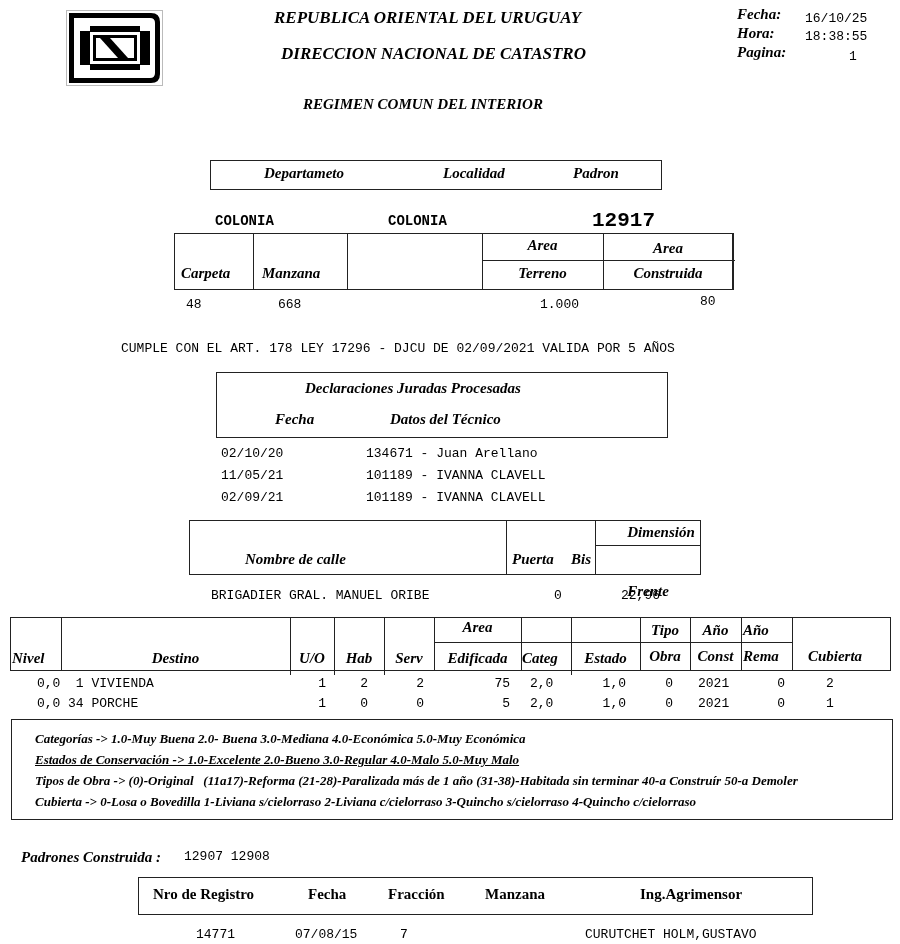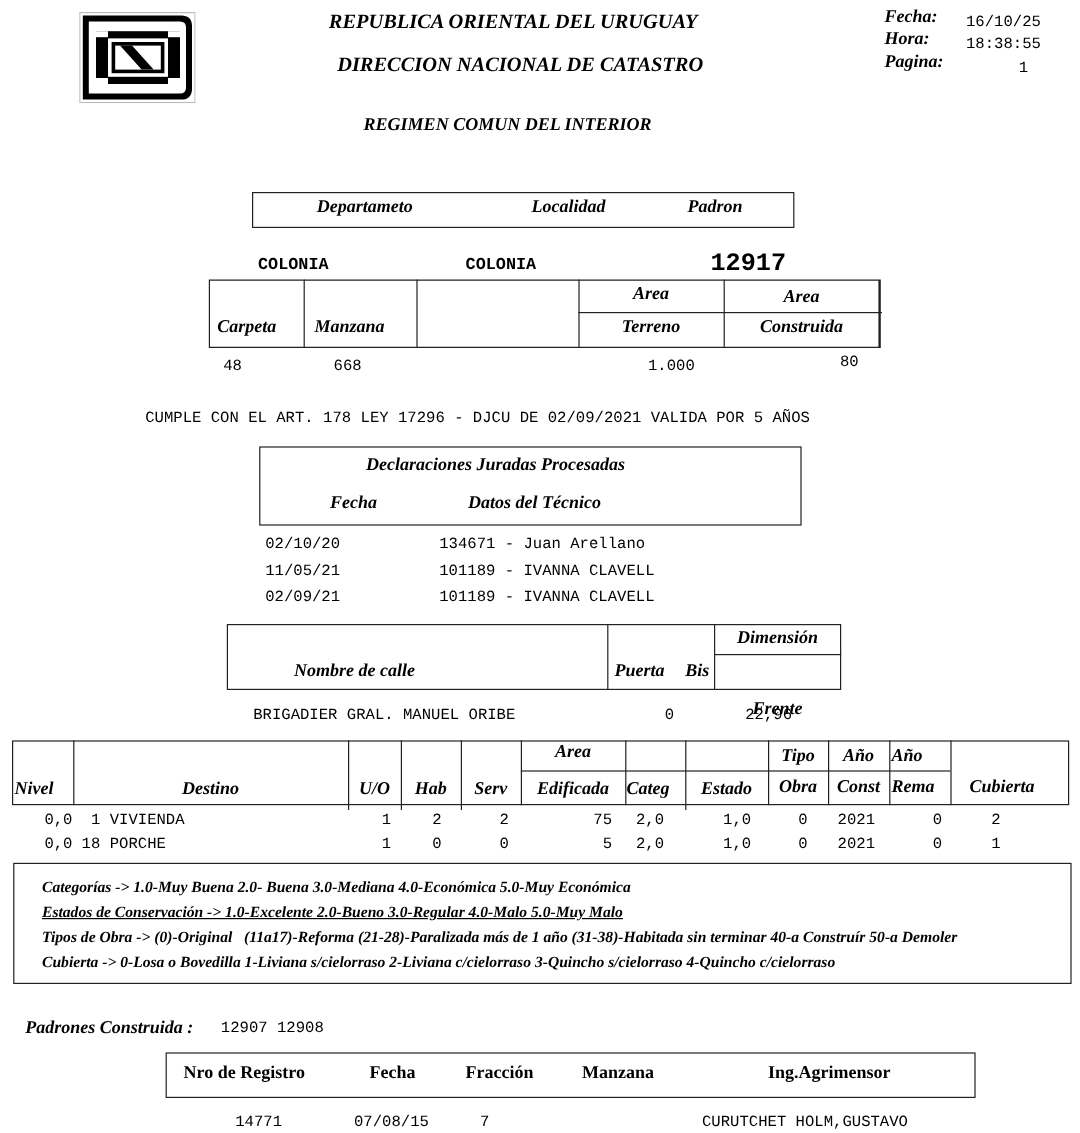--- a/index.html
+++ b/index.html
@@ -96,21 +96,21 @@
 <div class="abs mono" style="left:366px; top:490px;">101189 - IVANNA CLAVELL</div>
 
 <div class="box" style="left:189px; top:520px; width:512px; height:55px;"></div>
 <div class="vline" style="left:506px; top:520px; height:55px;"></div>
 <div class="vline" style="left:595px; top:520px; height:55px;"></div>
 <div class="hline" style="left:595px; top:545px; width:106px;"></div>
 
 <div class="abs serif lbl" style="left:245px; top:551px;">Nombre de calle</div>
 <div class="abs serif lbl" style="left:512px; top:551px;">Puerta</div>
 <div class="abs serif lbl" style="left:571px; top:551px;">Bis</div>
-<div class="abs serif lbl ctr" style="left:595px; width:106px; top:524px;">Dimensión</div>
+<div class="abs serif lbl ctr" style="left:595px; width:106px; top:524px;padding-left:13px;">Dimensión</div>
 <div class="abs serif lbl ctr" style="left:595px; width:106px; top:551px;margin-top:32px;">Frente</div>
 
 <div class="abs mono" style="left:211px; top:588px;">BRIGADIER GRAL. MANUEL ORIBE</div>
 <div class="abs mono" style="left:554px; top:588px;">0</div>
 <div class="abs mono" style="left:621px; top:588px;">22,96</div>
 
 <div class="box" style="left:10px; top:617px; width:881px; height:54px;"></div>
 <div class="vline" style="left:61px; top:617px; height:54px;"></div>
 <div class="vline" style="left:290px; top:617px; height:58px;"></div>
 <div class="vline" style="left:334px; top:617px; height:58px;"></div>
@@ -148,21 +148,21 @@
 <div class="abs mono right" style="left:384px; width:40px; top:676px;">2</div>
 <div class="abs mono right" style="left:434px; width:76px; top:676px;">75</div>
 <div class="abs mono" style="left:530px; top:676px;">2,0</div>
 <div class="abs mono right" style="left:571px; width:55px; top:676px;">1,0</div>
 <div class="abs mono right" style="left:640px; width:33px; top:676px;">0</div>
 <div class="abs mono" style="left:698px; top:676px;">2021</div>
 <div class="abs mono right" style="left:741px; width:44px; top:676px;">0</div>
 <div class="abs mono ctr" style="left:792px; width:76px; top:676px;">2</div>
 
 <div class="abs mono" style="left:37px; top:696px;">0,0</div>
-<div class="abs mono" style="left:68px; top:696px; white-space:pre;">18 PORCHE</div>
+<div class="abs mono" style="left:68px; top:696px; white-space:pre;">34 PORCHE</div>
 <div class="abs mono right" style="left:290px; width:36px; top:696px;">1</div>
 <div class="abs mono right" style="left:334px; width:34px; top:696px;">0</div>
 <div class="abs mono right" style="left:384px; width:40px; top:696px;">0</div>
 <div class="abs mono right" style="left:434px; width:76px; top:696px;">5</div>
 <div class="abs mono" style="left:530px; top:696px;">2,0</div>
 <div class="abs mono right" style="left:571px; width:55px; top:696px;">1,0</div>
 <div class="abs mono right" style="left:640px; width:33px; top:696px;">0</div>
 <div class="abs mono" style="left:698px; top:696px;">2021</div>
 <div class="abs mono right" style="left:741px; width:44px; top:696px;">0</div>
 <div class="abs mono ctr" style="left:792px; width:76px; top:696px;">1</div>

